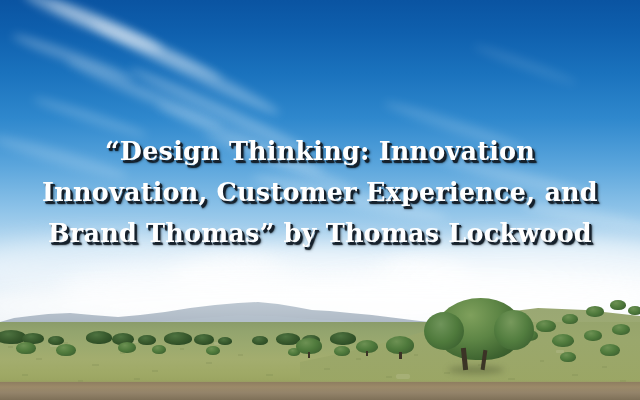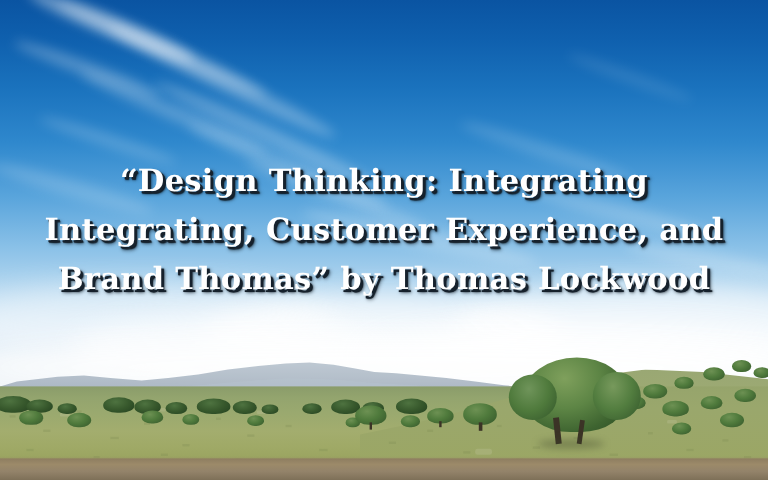--- a/index.html
+++ b/index.html
@@ -299,18 +299,18 @@
   <div style="position:absolute; left:448px; top:366px; width:56px; height:8px;
        background:rgba(60,70,40,.35); border-radius:50%; filter:blur(3px);"></div>
 
   <div class="tree" style="left:296px; top:338px; width:26px; height:16px;"></div>
   <div class="trunk" style="left:308px; top:352px; width:2px; height:6px;"></div>
 
   <div class="dirt-edge"></div>
   <div class="dirt"></div>
 
   <div class="title">
-    <span class="title-line">“Design Thinking: Integrating</span>
-    <span class="title-line">Integrating, Customer Experience, and</span>
+    <span class="title-line">“Design Thinking: Innovation</span>
+    <span class="title-line">Innovation, Customer Experience, and</span>
     <span class="title-line">Brand Thomas” by Thomas Lockwood</span>
   </div>
 
 </div>
 
 </body></html>

